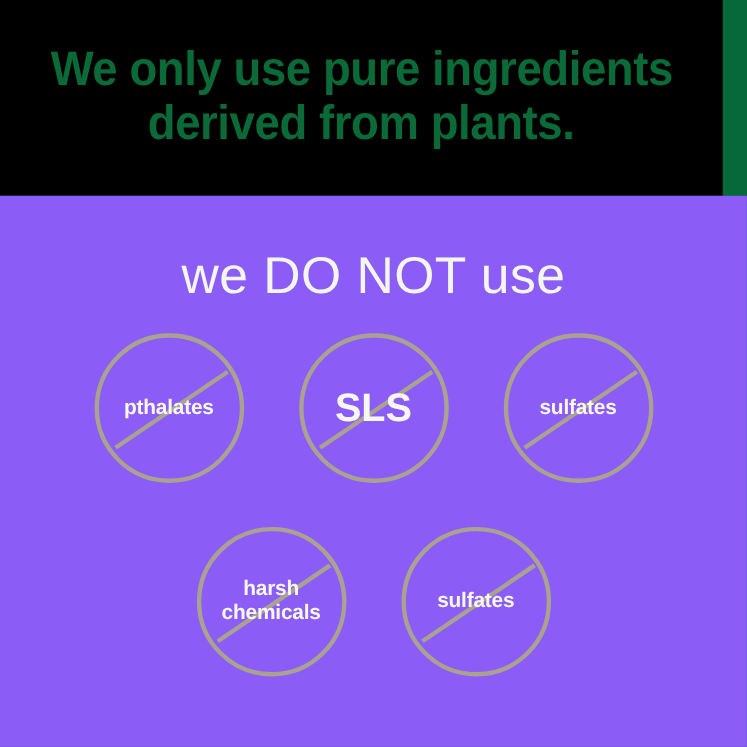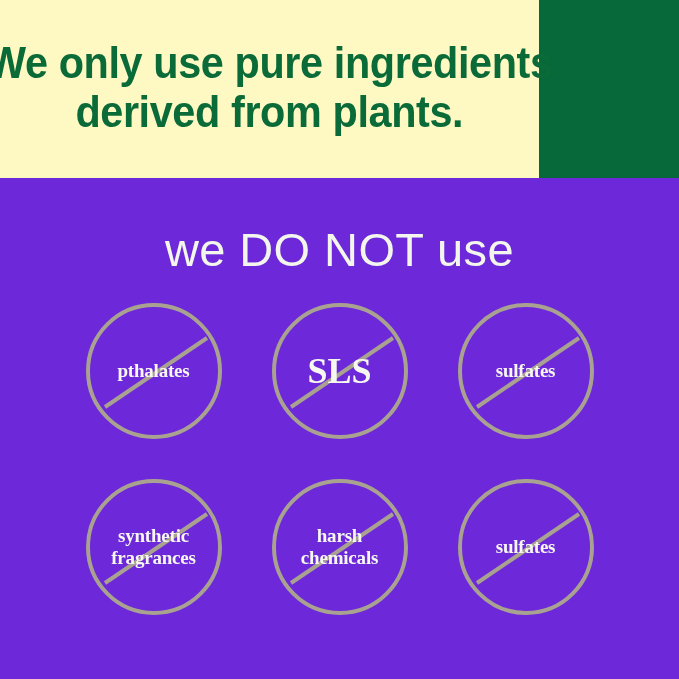--- a/index.html
+++ b/index.html
@@ -19,23 +19,23 @@
     width: 679px;
     height: 679px;
     background: #07683a;
   }
 
   
   .banner {
     position: absolute;
     left: 0;
     top: 0;
-    width: 539px;
+    width: 657px;
     height: 178px;
-    background: #fef9c3;
+    background: #000000;
     display: flex;
     flex-direction: column;
     align-items: center;
     justify-content: center;
     box-sizing: border-box;
     padding-bottom: 4px;
   }
 
   .banner-line {
     color: #0b6b38;
@@ -49,21 +49,21 @@
     transform: scaleX(0.94);
   }
 
   
   .panel {
     position: absolute;
     left: 0;
     top: 178px;
     width: 679px;
     height: 501px;
-    background: #6d28d9;
+    background: #8b5cf6;
   }
 
   .panel-heading {
     position: absolute;
     left: 0;
     top: 44px;
     width: 679px;
     text-align: center;
     color: #f3f6ec;
     font-size: 47px;
@@ -77,21 +77,20 @@
     position: absolute;
     left: 0;
     top: 124px;
     width: 679px;
   }
 
   .badge-row {
     display: flex;
     justify-content: center;
     gap: 48px;
-    font-family: Liberation Serif, serif;
   }
 
   .badge-row + .badge-row {
     margin-top: 38px;
   }
 
   .badge {
     position: relative;
     width: 138px;
     height: 138px;
@@ -183,30 +182,20 @@
               <line x1="20" y1="105" x2="122" y2="36" stroke="#a9a290" stroke-width="4" stroke-linecap="butt"></line>
             </svg>
           </span>
           <span class="badge-label">sulfates</span>
         </div>
 
       </div>
 
       <div class="badge-row">
 
-        <div class="badge">
-          <span class="badge-ring">
-            <svg viewBox="0 0 138 138" xmlns="http://www.w3.org/2000/svg">
-              <circle cx="69" cy="69" r="66" fill="none" stroke="#a9a290" stroke-width="4"></circle>
-              <line x1="20" y1="105" x2="122" y2="36" stroke="#a9a290" stroke-width="4" stroke-linecap="butt"></line>
-            </svg>
-          </span>
-          <span class="badge-label">synthetic
-fragrances</span>
-        </div>
 
         <div class="badge">
           <span class="badge-ring">
             <svg viewBox="0 0 138 138" xmlns="http://www.w3.org/2000/svg">
               <circle cx="69" cy="69" r="66" fill="none" stroke="#a9a290" stroke-width="4"></circle>
               <line x1="20" y1="105" x2="122" y2="36" stroke="#a9a290" stroke-width="4" stroke-linecap="butt"></line>
             </svg>
           </span>
           <span class="badge-label">harsh
 chemicals</span>

